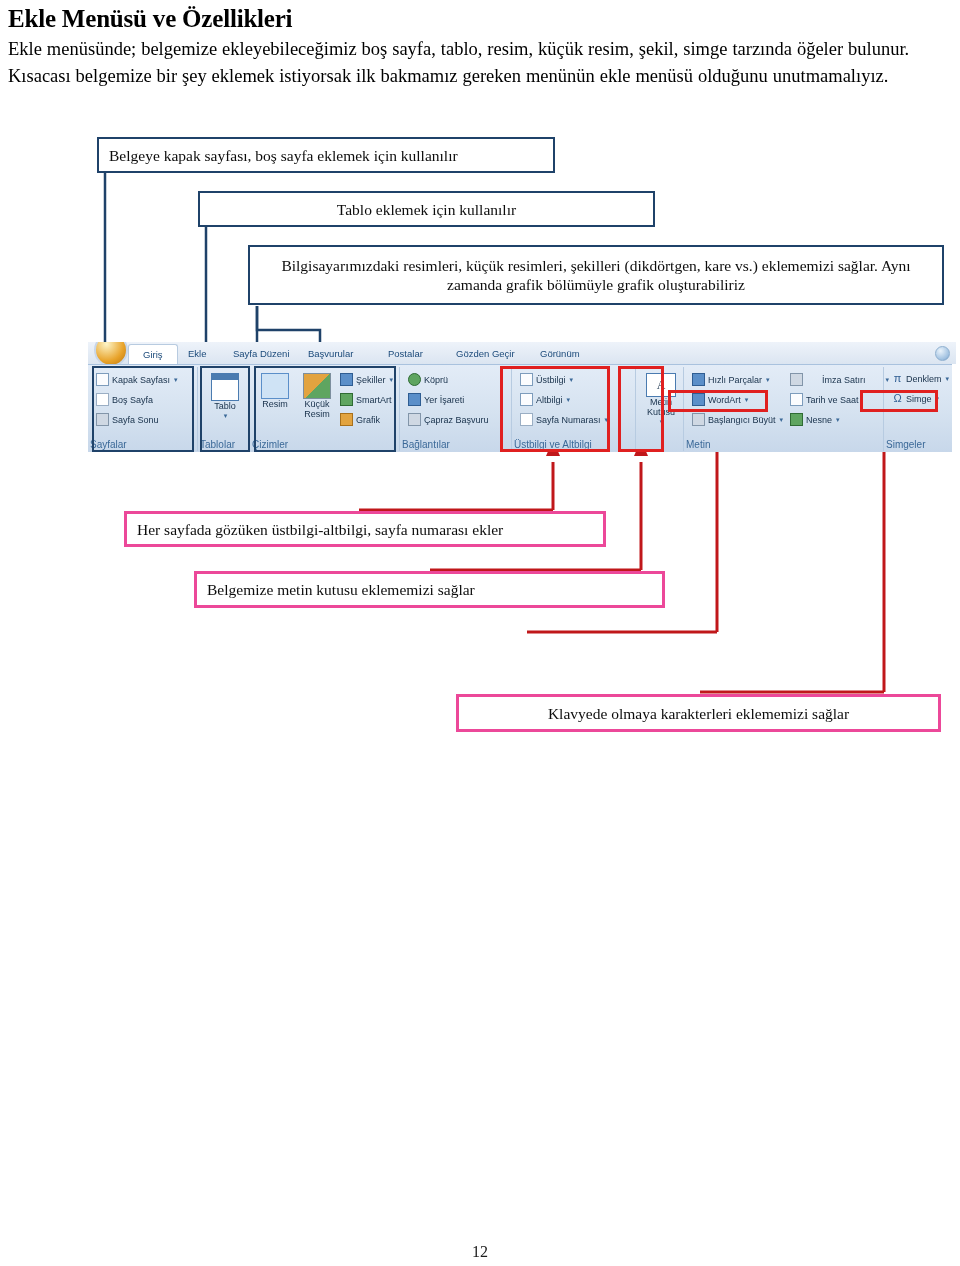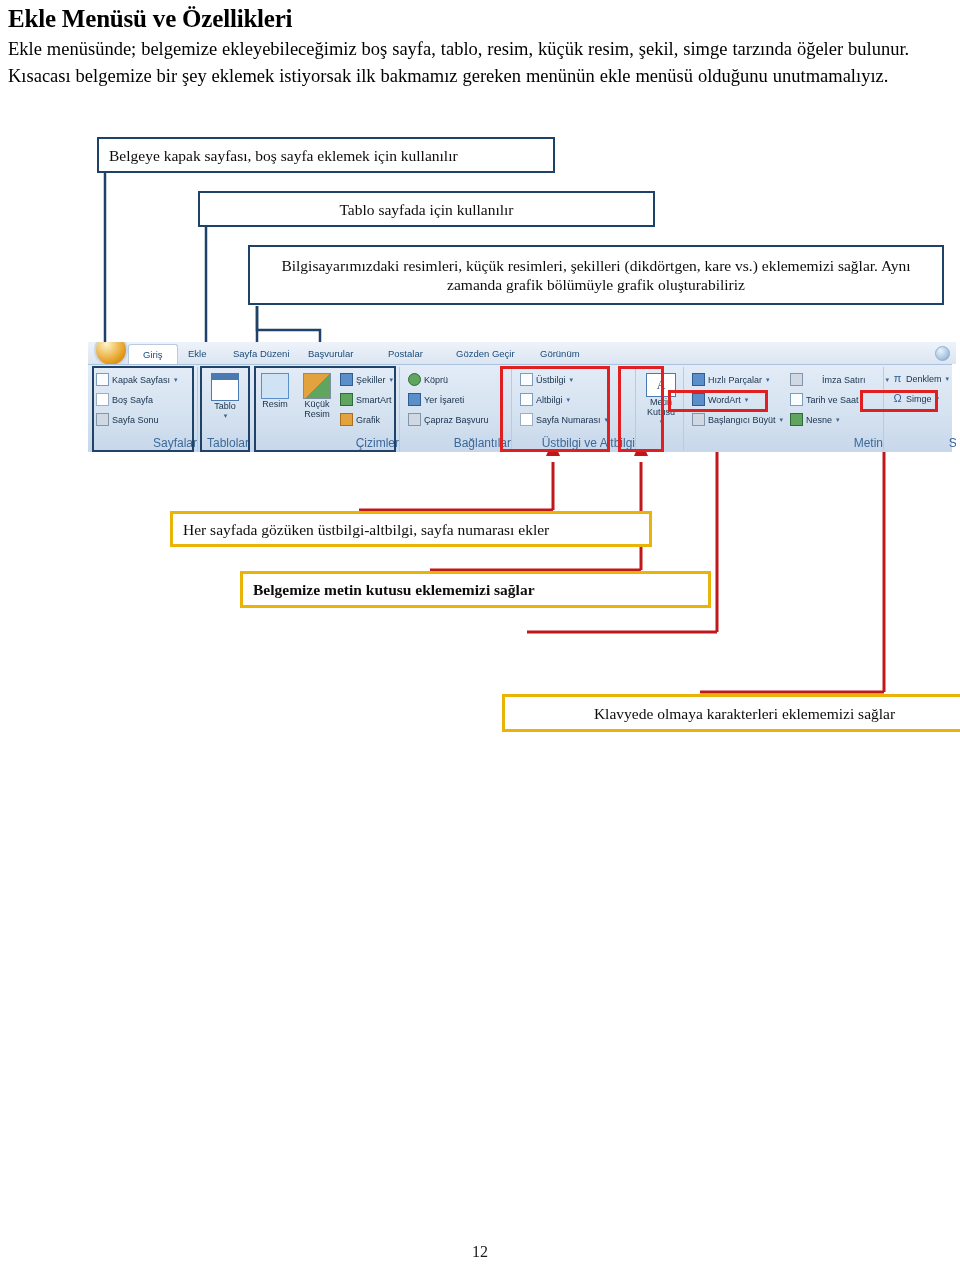--- a/index.html
+++ b/index.html
@@ -30,21 +30,21 @@
 
   .cbox{
     position:absolute;background:#ffffff;
     display:flex;align-items:center;justify-content:center;
     box-sizing:border-box;
     font-family:"Liberation Serif","DejaVu Serif",serif;
     font-size:15.5px;line-height:19px;color:#0d0d0d;
     text-align:center;padding:2px 6px;
   }
   .cbox.blue{border:2.5px solid #1f4269;}
-  .cbox.red{border:3px solid #eab308;margin-left:46px;}
+  .cbox.red{border:3px solid #ec4899;}
   .cbox.tl{justify-content:flex-start;text-align:left;padding-left:10px;}
 
   
   #ribbon{
     position:absolute;left:88px;top:342px;width:868px;height:110px;
     background:#ffffff;box-sizing:border-box;
     font-family:"Liberation Sans","DejaVu Sans",sans-serif;
     overflow:hidden;
   }
   #ribbon-tabbar{
@@ -72,22 +72,22 @@
   #ribbon-body{
     position:absolute;left:0;top:22px;width:864px;height:88px;
     background:linear-gradient(#e3ecf7 0%,#d5e2f0 55%,#c7d7ea 100%);
     border-top:1px solid #a9c2de;
   }
   .rgroup{
     position:absolute;top:2px;height:84px;box-sizing:border-box;
     border-right:1px solid #b7cbe1;
   }
   .rglabel{
-    position:absolute;bottom:1px;left:0;width:100%;text-align:right;
-    font-size:12px;color:#3b6998;white-space:nowrap;
+    position:absolute;bottom:1px;left:0;width:100%;text-align:left;
+    font-size:10px;color:#3b6998;white-space:nowrap;
   }
   .ritem{
     position:absolute;font-size:9px;color:#17304a;white-space:nowrap;
     display:flex;align-items:center;gap:3px;
   }
   .bigitem{
     position:absolute;display:flex;flex-direction:column;align-items:center;
     font-size:9px;color:#17304a;text-align:center;line-height:10px;
   }
   .micon{display:inline-block;width:11px;height:11px;flex:0 0 11px;position:relative;}
@@ -143,21 +143,21 @@
     <g fill="#c0171a">
       <polygon points="553,440 546,456 560,456"></polygon>
       <polygon points="641,440 634,456 648,456"></polygon>
       <polygon points="717,406 710,422 724,422"></polygon>
       <polygon points="884,406 877,422 891,422"></polygon>
     </g>
   </svg>
 
   <div class="cbox blue tl" style="left:97px;top:137px;width:458px;height:36px;">Belgeye kapak sayfası, boş sayfa eklemek için kullanılır</div>
 
-  <div class="cbox blue" style="left:198px;top:191px;width:457px;height:36px;">Tablo sayfada için kullanılır</div>
+  <div class="cbox blue" style="left:198px;top:191px;width:457px;height:36px;">Tablo eklemek için kullanılır</div>
 
   <div class="cbox blue" style="left:248px;top:245px;width:696px;height:60px;">Bilgisayarımızdaki resimleri, küçük resimleri, şekilleri (dikdörtgen, kare vs.) eklememizi sağlar. Aynı zamanda grafik bölümüyle grafik oluşturabiliriz</div>
 
   <div id="ribbon">
 
     <div id="ribbon-tabbar">
       <div id="office-orb"></div>
       <div class="rtab active" style="left:40px;">Giriş</div>
       <div class="rtab" style="left:100px;">Ekle</div>
       <div class="rtab" style="left:145px;">Sayfa Düzeni</div>
@@ -322,20 +322,20 @@
   <div style="position:absolute;left:200px;top:366px;width:50px;height:86px;border:2.5px solid #1f4269;box-sizing:border-box;"></div>
   <div style="position:absolute;left:254px;top:366px;width:142px;height:86px;border:2.5px solid #1f4269;box-sizing:border-box;"></div>
 
   <div style="position:absolute;left:500px;top:366px;width:110px;height:86px;border:3px solid #e02020;box-sizing:border-box;"></div>
   <div style="position:absolute;left:618px;top:366px;width:46px;height:86px;border:3px solid #e02020;box-sizing:border-box;"></div>
   <div style="position:absolute;left:668px;top:390px;width:100px;height:22px;border:3px solid #e02020;box-sizing:border-box;"></div>
   <div style="position:absolute;left:860px;top:390px;width:78px;height:22px;border:3px solid #e02020;box-sizing:border-box;"></div>
 
   <div class="cbox red tl" style="left:124px;top:511px;width:482px;height:36px;">Her sayfada gözüken üstbilgi-altbilgi, sayfa numarası ekler</div>
 
-  <div class="cbox red tl" style="left:194px;top:571px;width:471px;height:37px;font-weight:bold;">Belgemize metin kutusu eklememizi sağlar</div>
+  <div class="cbox red tl" style="left:194px;top:571px;width:471px;height:37px;">Belgemize metin kutusu eklememizi sağlar</div>
 
 
   <div class="cbox red" style="left:456px;top:694px;width:485px;height:38px;">Klavyede olmaya karakterleri eklememizi sağlar</div>
 
 </div>
 
 <div id="page-number">12</div>
 
 </body></html>

